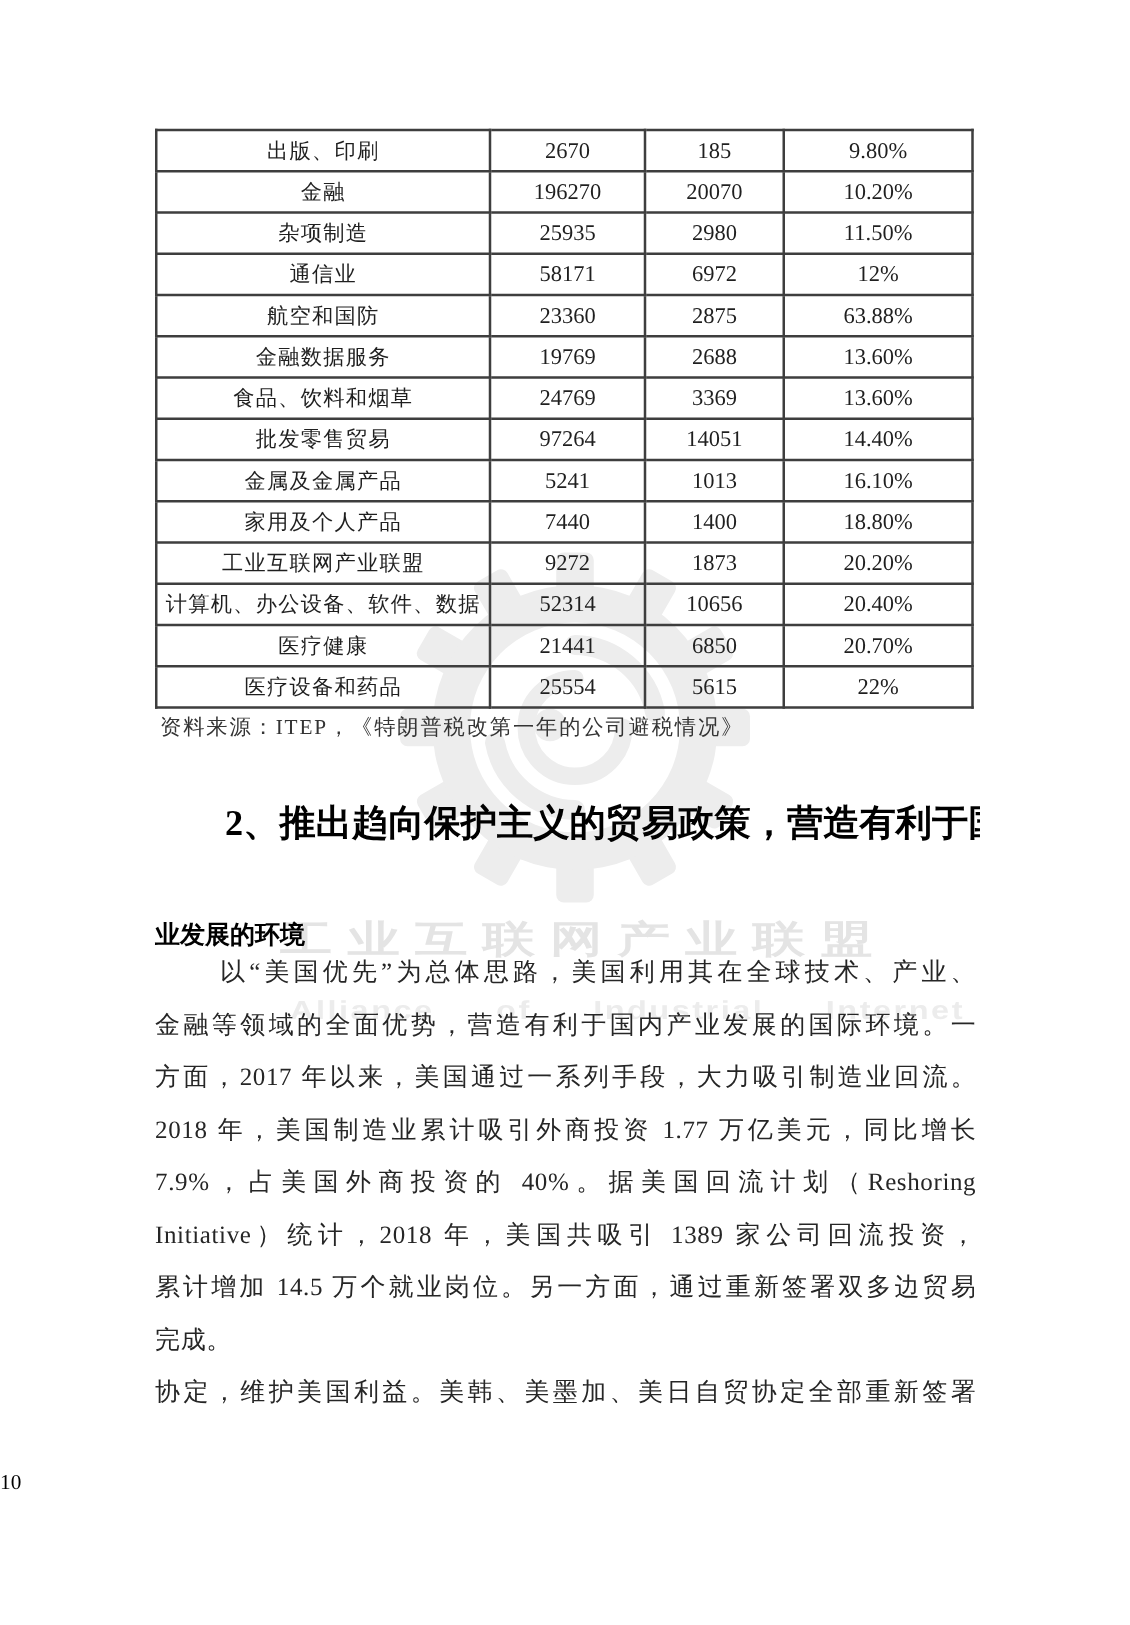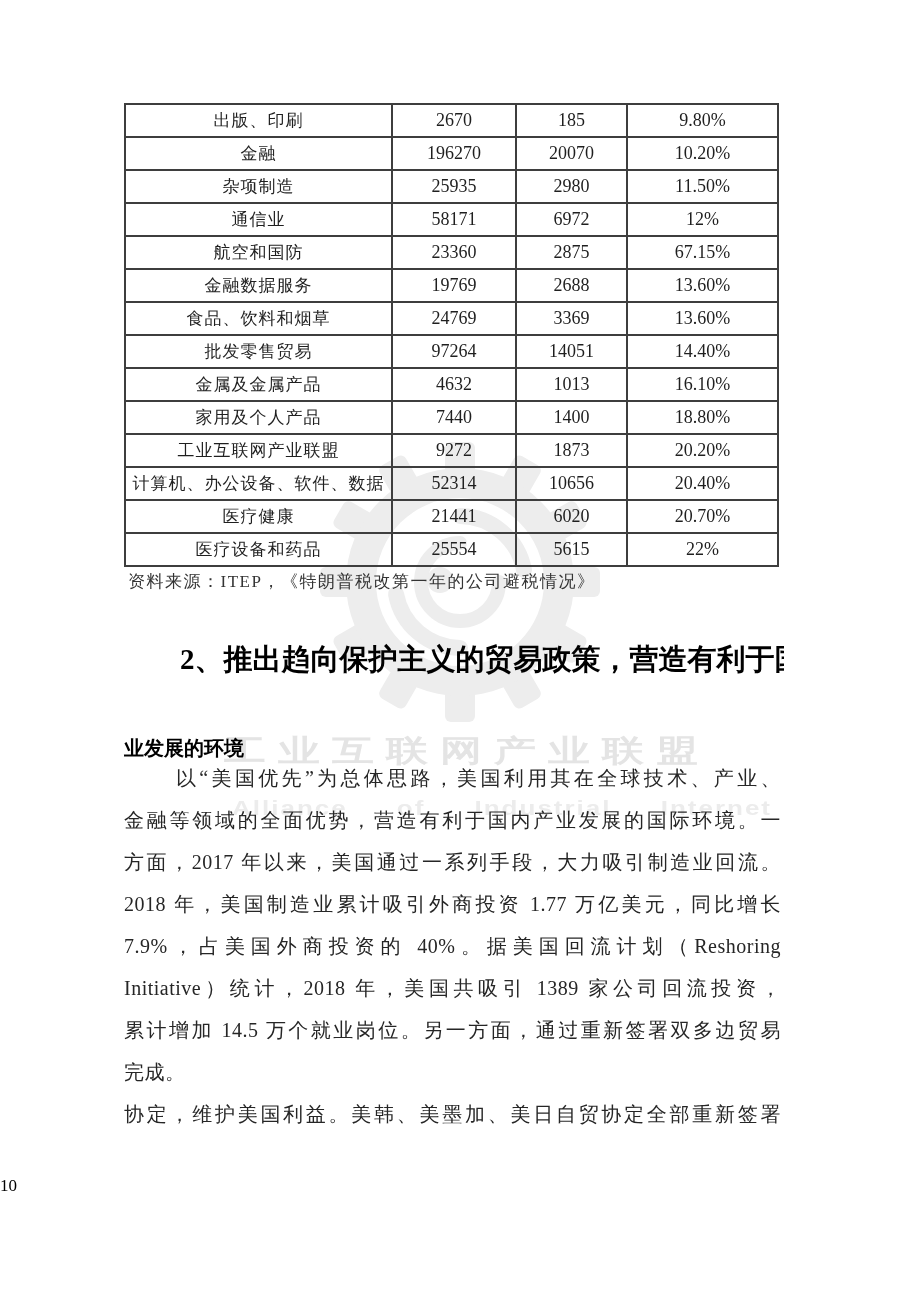--- a/index.html
+++ b/index.html
@@ -139,21 +139,21 @@
           <tr>
             <td class="c-ind">通信业</td>
             <td>58171</td>
             <td>6972</td>
             <td>12%</td>
           </tr>
           <tr>
             <td class="c-ind">航空和国防</td>
             <td>23360</td>
             <td>2875</td>
-            <td>67.15%</td>
+            <td>63.88%</td>
           </tr>
           <tr>
             <td class="c-ind">金融数据服务</td>
             <td>19769</td>
             <td>2688</td>
             <td>13.60%</td>
           </tr>
           <tr>
             <td class="c-ind">食品、饮料和烟草</td>
             <td>24769</td>
@@ -161,21 +161,21 @@
             <td>13.60%</td>
           </tr>
           <tr>
             <td class="c-ind">批发零售贸易</td>
             <td>97264</td>
             <td>14051</td>
             <td>14.40%</td>
           </tr>
           <tr>
             <td class="c-ind">金属及金属产品</td>
-            <td>4632</td>
+            <td>5241</td>
             <td>1013</td>
             <td>16.10%</td>
           </tr>
           <tr>
             <td class="c-ind">家用及个人产品</td>
             <td>7440</td>
             <td>1400</td>
             <td>18.80%</td>
           </tr>
           <tr>
@@ -186,21 +186,21 @@
           </tr>
           <tr>
             <td class="c-ind">计算机、办公设备、软件、数据</td>
             <td>52314</td>
             <td>10656</td>
             <td>20.40%</td>
           </tr>
           <tr>
             <td class="c-ind">医疗健康</td>
             <td>21441</td>
-            <td>6020</td>
+            <td>6850</td>
             <td>20.70%</td>
           </tr>
           <tr>
             <td class="c-ind">医疗设备和药品</td>
             <td>25554</td>
             <td>5615</td>
             <td>22%</td>
           </tr>
         </tbody>
     </table>

